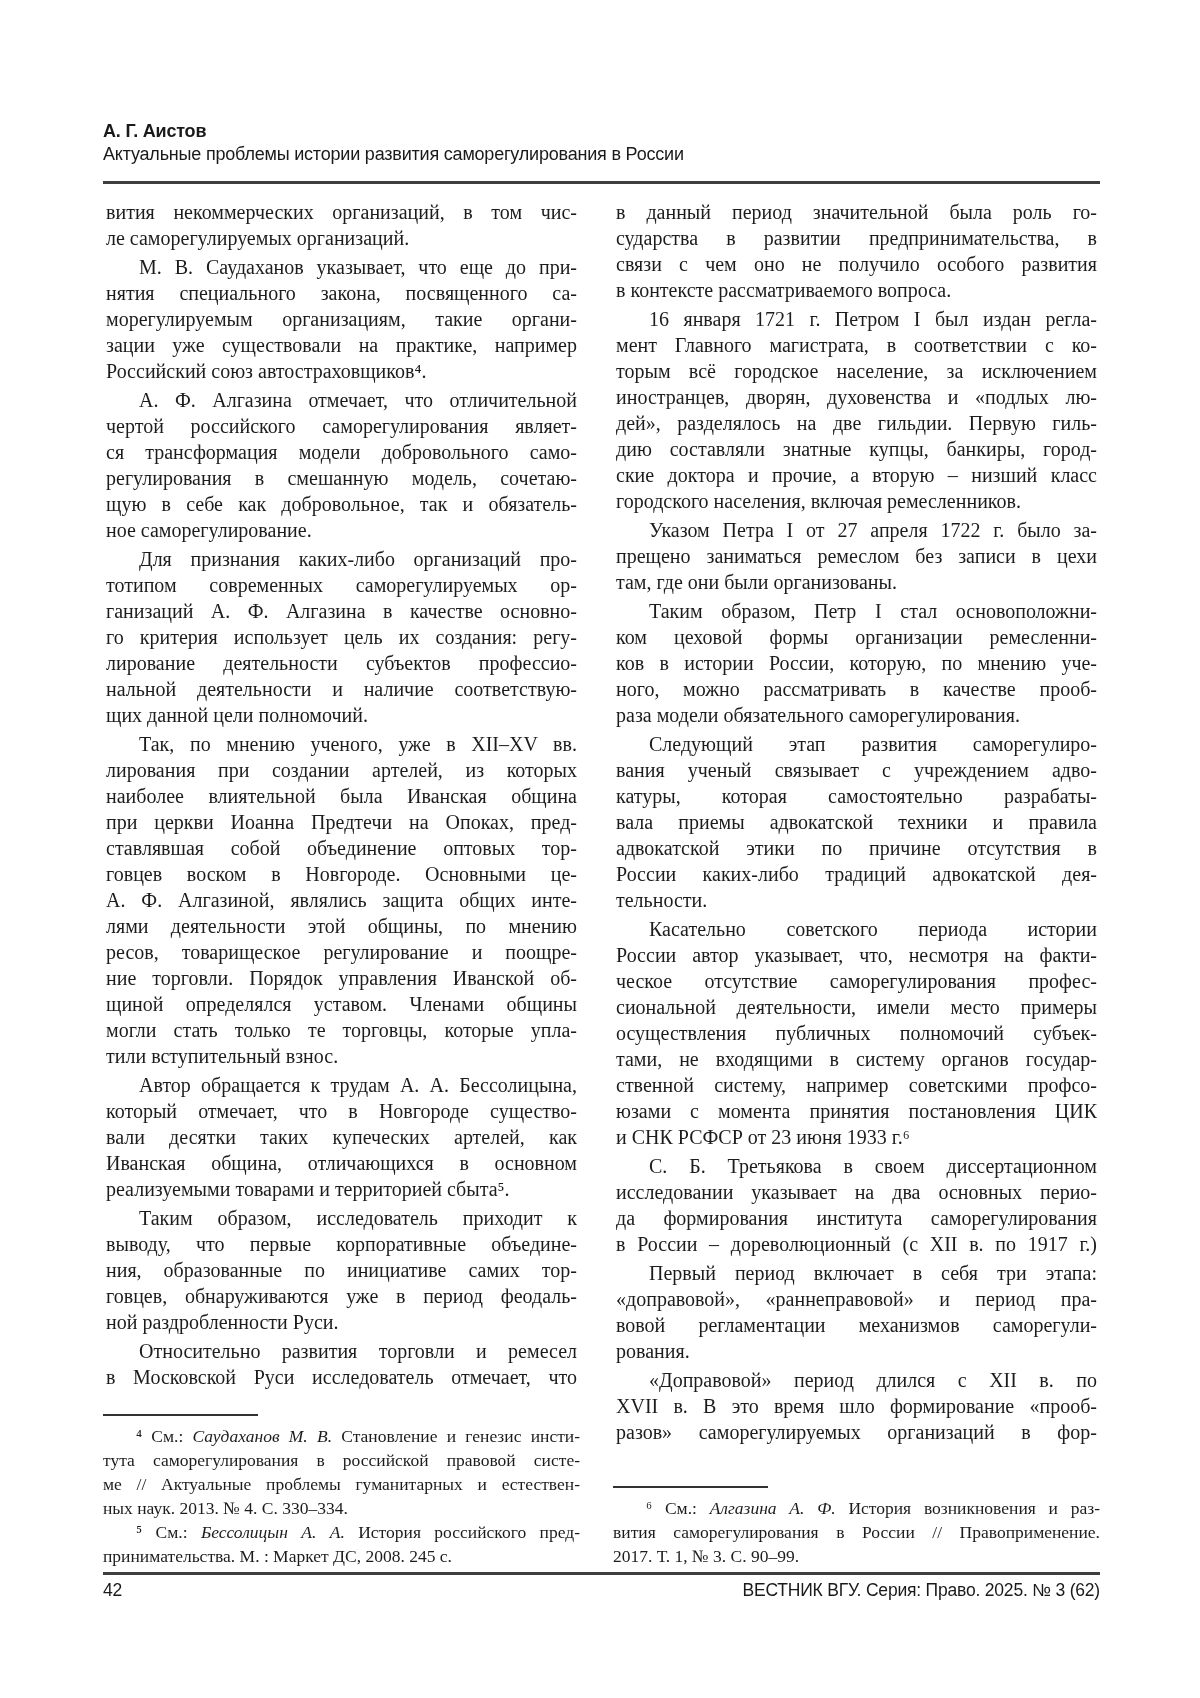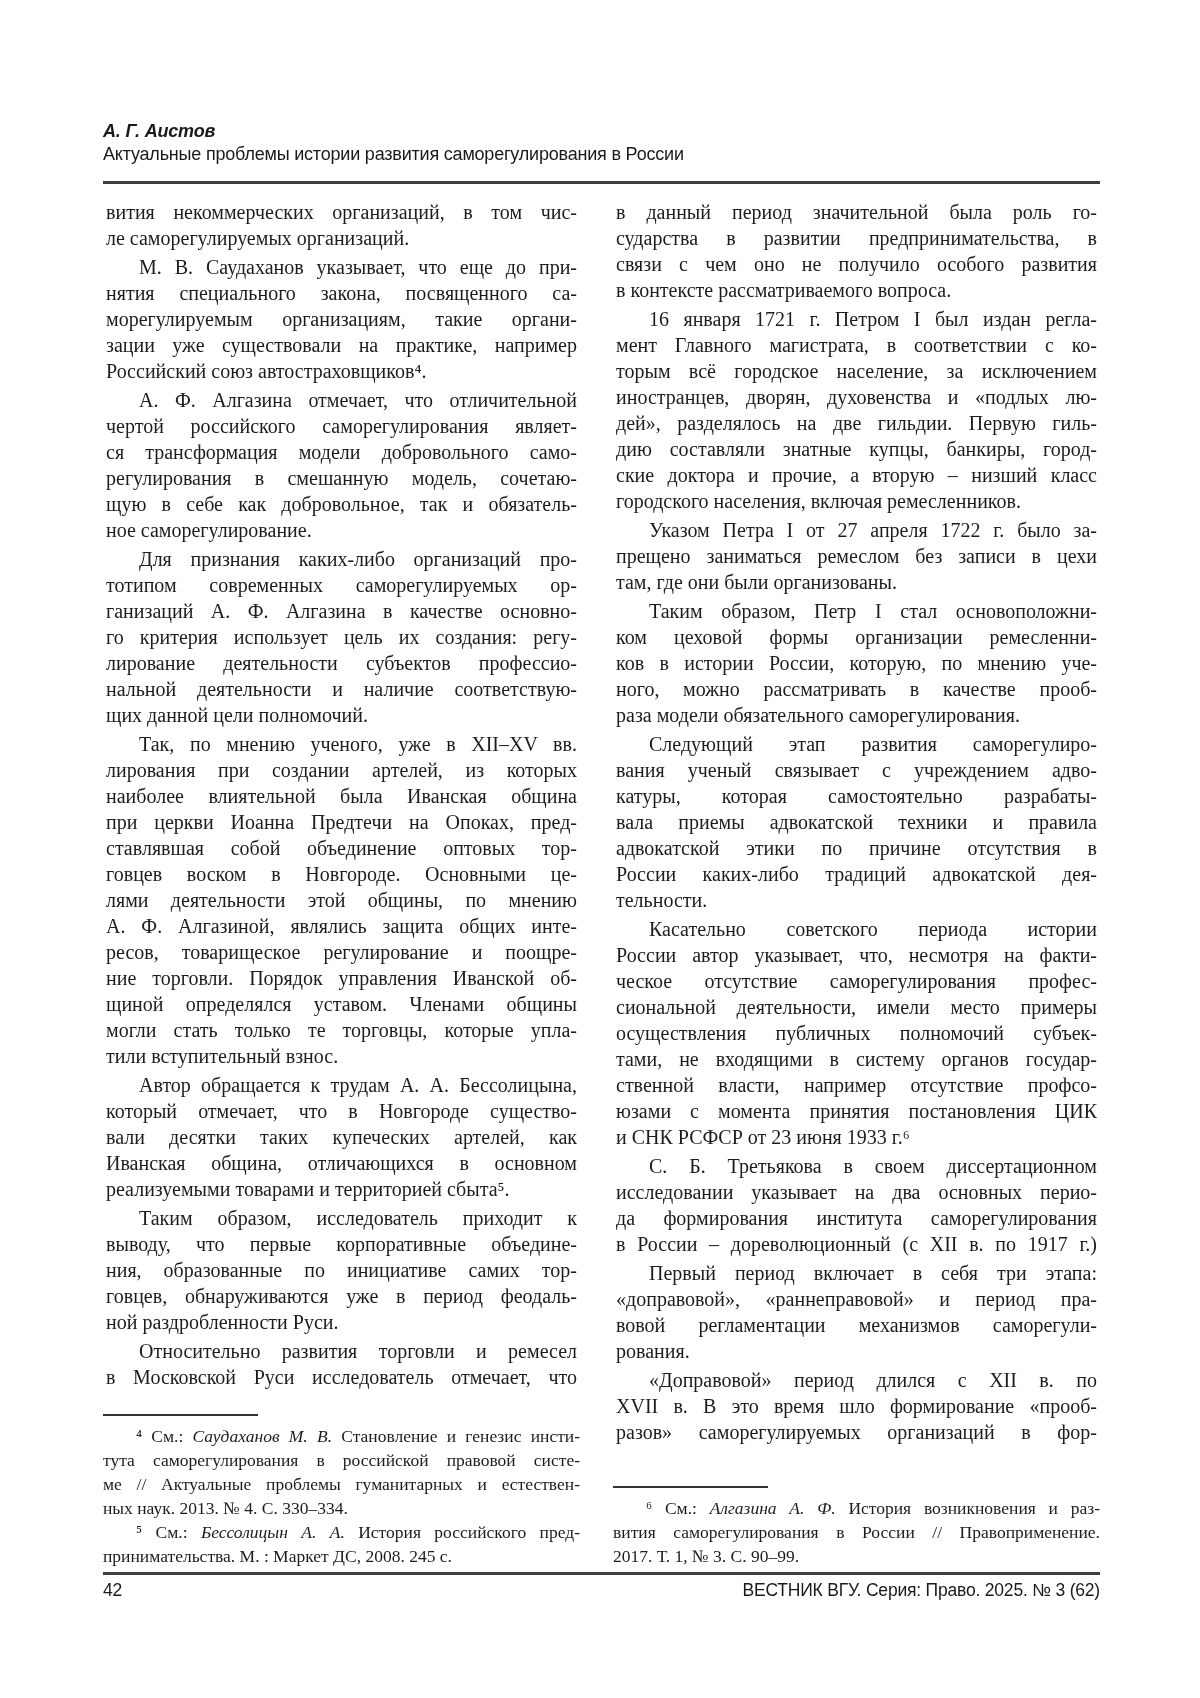--- a/index.html
+++ b/index.html
@@ -15,21 +15,21 @@
   
   .header {
     position: absolute;
     left: 103px;
     top: 120px;
     right: 100px;
     font-family: "Liberation Sans", sans-serif;
     letter-spacing: -0.2px;
     color: #1a1a1a;
   }
-  .header .author { font-weight: bold; font-size: 18px; line-height: 22px; font-style: italic; }
+  .header .author { font-weight: bold; font-size: 18px; line-height: 22px; }
   .header .title  { font-weight: normal; font-size: 18px; line-height: 24px; }
   .header-rule {
     position: absolute;
     left: 103px; right: 100px; top: 181px;
     border-top: 3px solid #3e3e3e;
   }
   
   .columns {
     position: absolute;
     left: 103px; top: 196px;
@@ -130,22 +130,22 @@
             <div class="line">нальной деятельности и наличие соответствую-</div>
             <div class="line last">щих данной цели полномочий.</div>
           </div>
           <div class="para">
             <div class="line ind">Так, по мнению ученого, уже в XII–XV вв.</div>
             <div class="line">лирования при создании артелей, из которых</div>
             <div class="line">наиболее влиятельной была Иванская община</div>
             <div class="line">при церкви Иоанна Предтечи на Опоках, пред-</div>
             <div class="line">ставлявшая собой объединение оптовых тор-</div>
             <div class="line">говцев воском в Новгороде. Основными це-</div>
+            <div class="line">А. Ф. Алгазиной, являлись защита общих инте-</div>
             <div class="line">лями деятельности этой общины, по мнению</div>
-            <div class="line">А. Ф. Алгазиной, являлись защита общих инте-</div>
             <div class="line">ресов, товарищеское регулирование и поощре-</div>
             <div class="line">ние торговли. Порядок управления Иванской об-</div>
             <div class="line">щиной определялся уставом. Членами общины</div>
             <div class="line">могли стать только те торговцы, которые упла-</div>
             <div class="line last">тили вступительный взнос.</div>
           </div>
           <div class="para">
             <div class="line ind">Автор обращается к трудам А. А. Бессолицына,</div>
             <div class="line">который отмечает, что в Новгороде существо-</div>
             <div class="line">вали десятки таких купеческих артелей, как</div>
@@ -215,21 +215,21 @@
             <div class="line">России каких-либо традиций адвокатской дея-</div>
             <div class="line last">тельности.</div>
           </div>
           <div class="para">
             <div class="line ind">Касательно советского периода истории</div>
             <div class="line">России автор указывает, что, несмотря на факти-</div>
             <div class="line">ческое отсутствие саморегулирования профес-</div>
             <div class="line">сиональной деятельности, имели место примеры</div>
             <div class="line">осуществления публичных полномочий субъек-</div>
             <div class="line">тами, не входящими в систему органов государ-</div>
-            <div class="line">ственной власти, например отсутствие профсо-</div>
+            <div class="line">ственной систему, например советскими профсо-</div>
             <div class="line">юзами с момента принятия постановления ЦИК</div>
             <div class="line last">и СНК РСФСР от 23 июня 1933 г.⁶</div>
           </div>
           <div class="para">
             <div class="line ind">С. Б. Третьякова в своем диссертационном</div>
             <div class="line">исследовании указывает на два основных перио-</div>
             <div class="line">да формирования института саморегулирования</div>
             <div class="line">в России – дореволюционный (с XII в. по 1917 г.)</div>
           </div>
           <div class="para">

